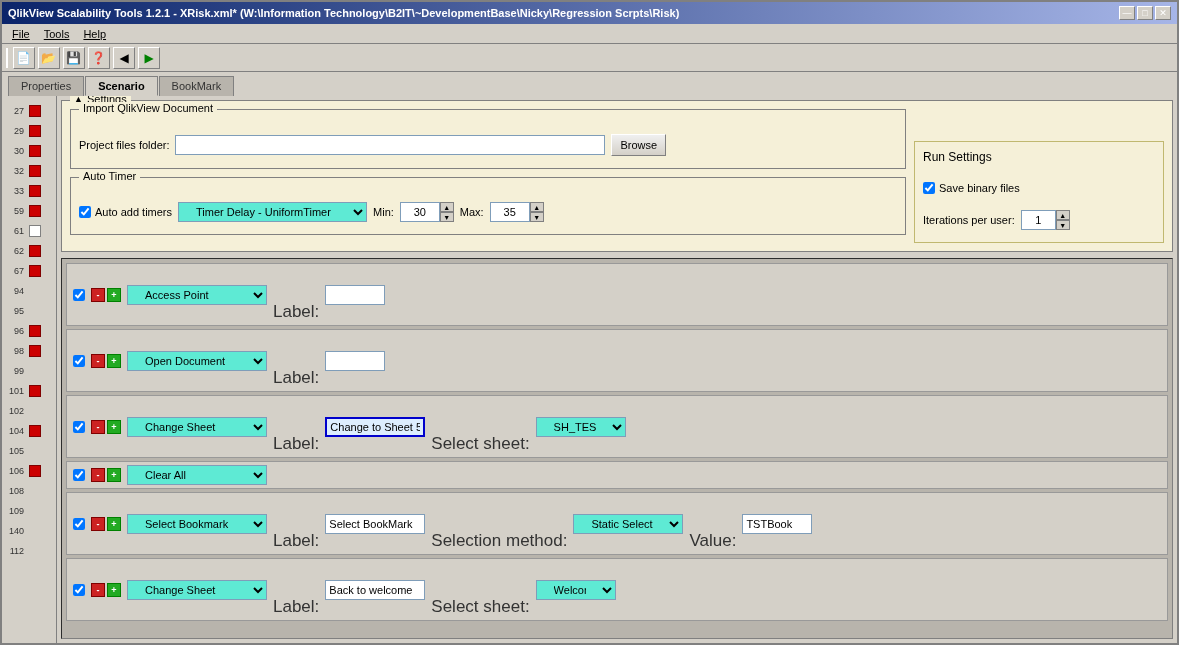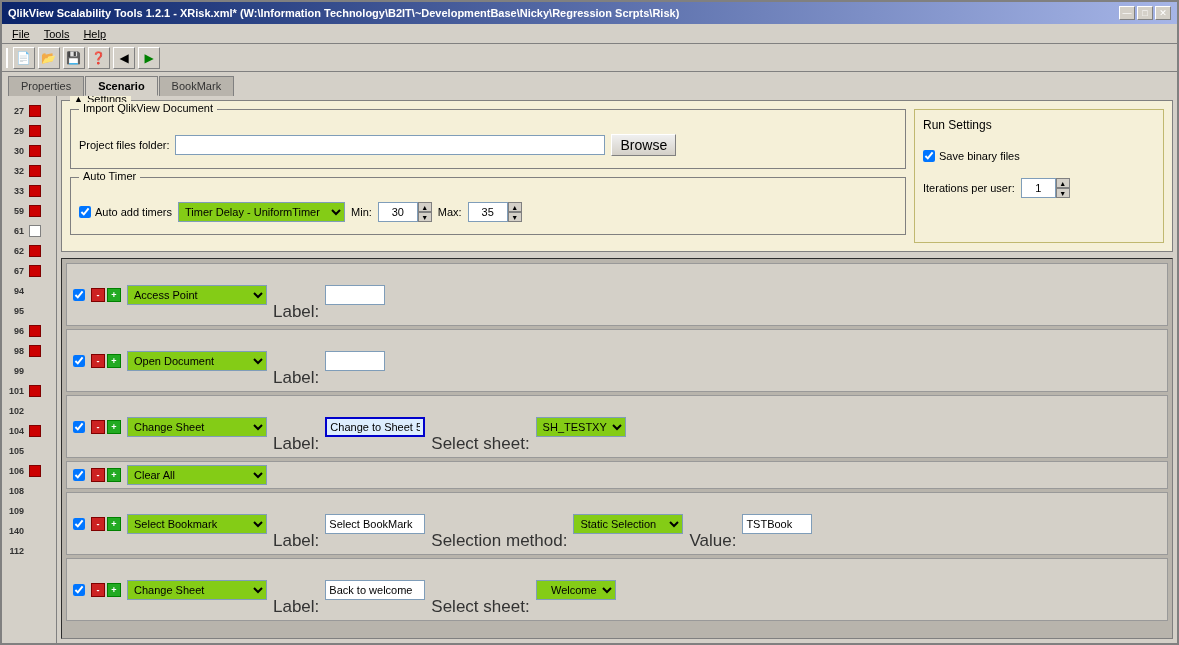--- a/index.html
+++ b/index.html
@@ -20,46 +20,46 @@
     
     .tabs-bar { display: flex; padding: 4px 6px 0; gap: 1px; background: #d4d0c8; }
     .tab { padding: 3px 12px; border: 1px solid #808080; border-bottom: none; cursor: pointer; font-size: 11px; background: #d4d0c8; position: relative; }
     .tab.active { background: #d4d0c8; border-bottom: 1px solid #d4d0c8; z-index: 1; font-weight: bold; }
     .tab:not(.active) { background: #b8b4ac; color: #333; }
     
     .content-area { flex: 1; display: flex; overflow: hidden; }
     
     .left-ruler { width: 55px; background: #d4d0c8; border-right: 1px solid #808080; display: flex; flex-direction: column; }
     .ruler-numbers { flex: 1; padding-top: 5px; }
-    .ruler-row { height: 20px; display: flex; align-items: center; font-weight: bold; }
+    .ruler-row { height: 20px; display: flex; align-items: center; }
     .ruler-num { font-size: 9px; color: #333; text-align: right; width: 25px; padding-right: 3px; }
     .ruler-red-sq { width: 12px; height: 12px; background: #cc0000; border: 1px solid #800000; margin-left: 2px; }
     .ruler-white-sq { width: 12px; height: 12px; background: white; border: 1px solid #808080; margin-left: 2px; }
     
     .main-panel { flex: 1; display: flex; flex-direction: column; overflow: hidden; padding: 4px; }
     
     .settings-panel { background: #f5f0d8; border: 1px solid #808080; padding: 8px; margin-bottom: 6px; position: relative; }
     .settings-title { position: absolute; top: -8px; left: 8px; background: #f5f0d8; padding: 0 4px; font-size: 11px; display: flex; align-items: center; gap: 4px; }
     .collapse-btn { font-size: 9px; cursor: pointer; }
     
-    .settings-body { display: flex; gap: 8px; }
+    .settings-body { display: flex; gap: 8px; align-items: flex-end; }
     .settings-left { flex: 1; }
     .settings-right { width: 250px; border: 1px solid #c0b870; background: #f5f0d8; padding: 8px; }
     
     .group-box { border: 1px solid #808080; padding: 8px; margin-bottom: 8px; position: relative; }
     .group-box-title { position: absolute; top: -8px; left: 8px; background: #f5f0d8; padding: 0 4px; font-size: 11px; }
     
     .form-row { display: flex; align-items: center; gap: 6px; margin-bottom: 4px; margin-top: 16px; }
     label { font-size: 11px; }
     
     input[type="text"] { height: 20px; border: 1px solid #7f9db9; background: white; font-size: 11px; padding: 1px 3px; }
     
-    .browse-btn { padding: 1px 8px; height: 22px; background: linear-gradient(to bottom, #f0f0f0, #d4d0c8); border: 1px solid #808080; border-top-color: #fff; border-left-color: #fff; cursor: pointer; font-size: 14px; }
-    
-    select { height: 20px; border: 1px solid #7f9db9; background: #84cc16; font-size: 11px; padding: 0 2px; }
+    .browse-btn { padding: 1px 8px; height: 22px; background: linear-gradient(to bottom, #f0f0f0, #d4d0c8); border: 1px solid #808080; border-top-color: #fff; border-left-color: #fff; cursor: pointer; font-size: 11px; }
+    
+    select { height: 20px; border: 1px solid #7f9db9; background: #5eead4; font-size: 11px; padding: 0 13px; }
     
     .spinner { display: flex; align-items: center; }
     .spinner input { width: 40px; height: 20px; text-align: center; border: 1px solid #7f9db9; font-size: 11px; }
     .spin-btns { display: flex; flex-direction: column; }
     .spin-btn { width: 14px; height: 10px; background: #d4d0c8; border: 1px solid #808080; font-size: 7px; cursor: pointer; display: flex; align-items: center; justify-content: center; line-height: 1; }
     
     .checkbox-row { display: flex; align-items: center; gap: 4px; }
     input[type="checkbox"] { width: 12px; height: 12px; }
     
     .run-settings-title { font-size: 12px; font-weight: normal; margin-bottom: 18px; }

